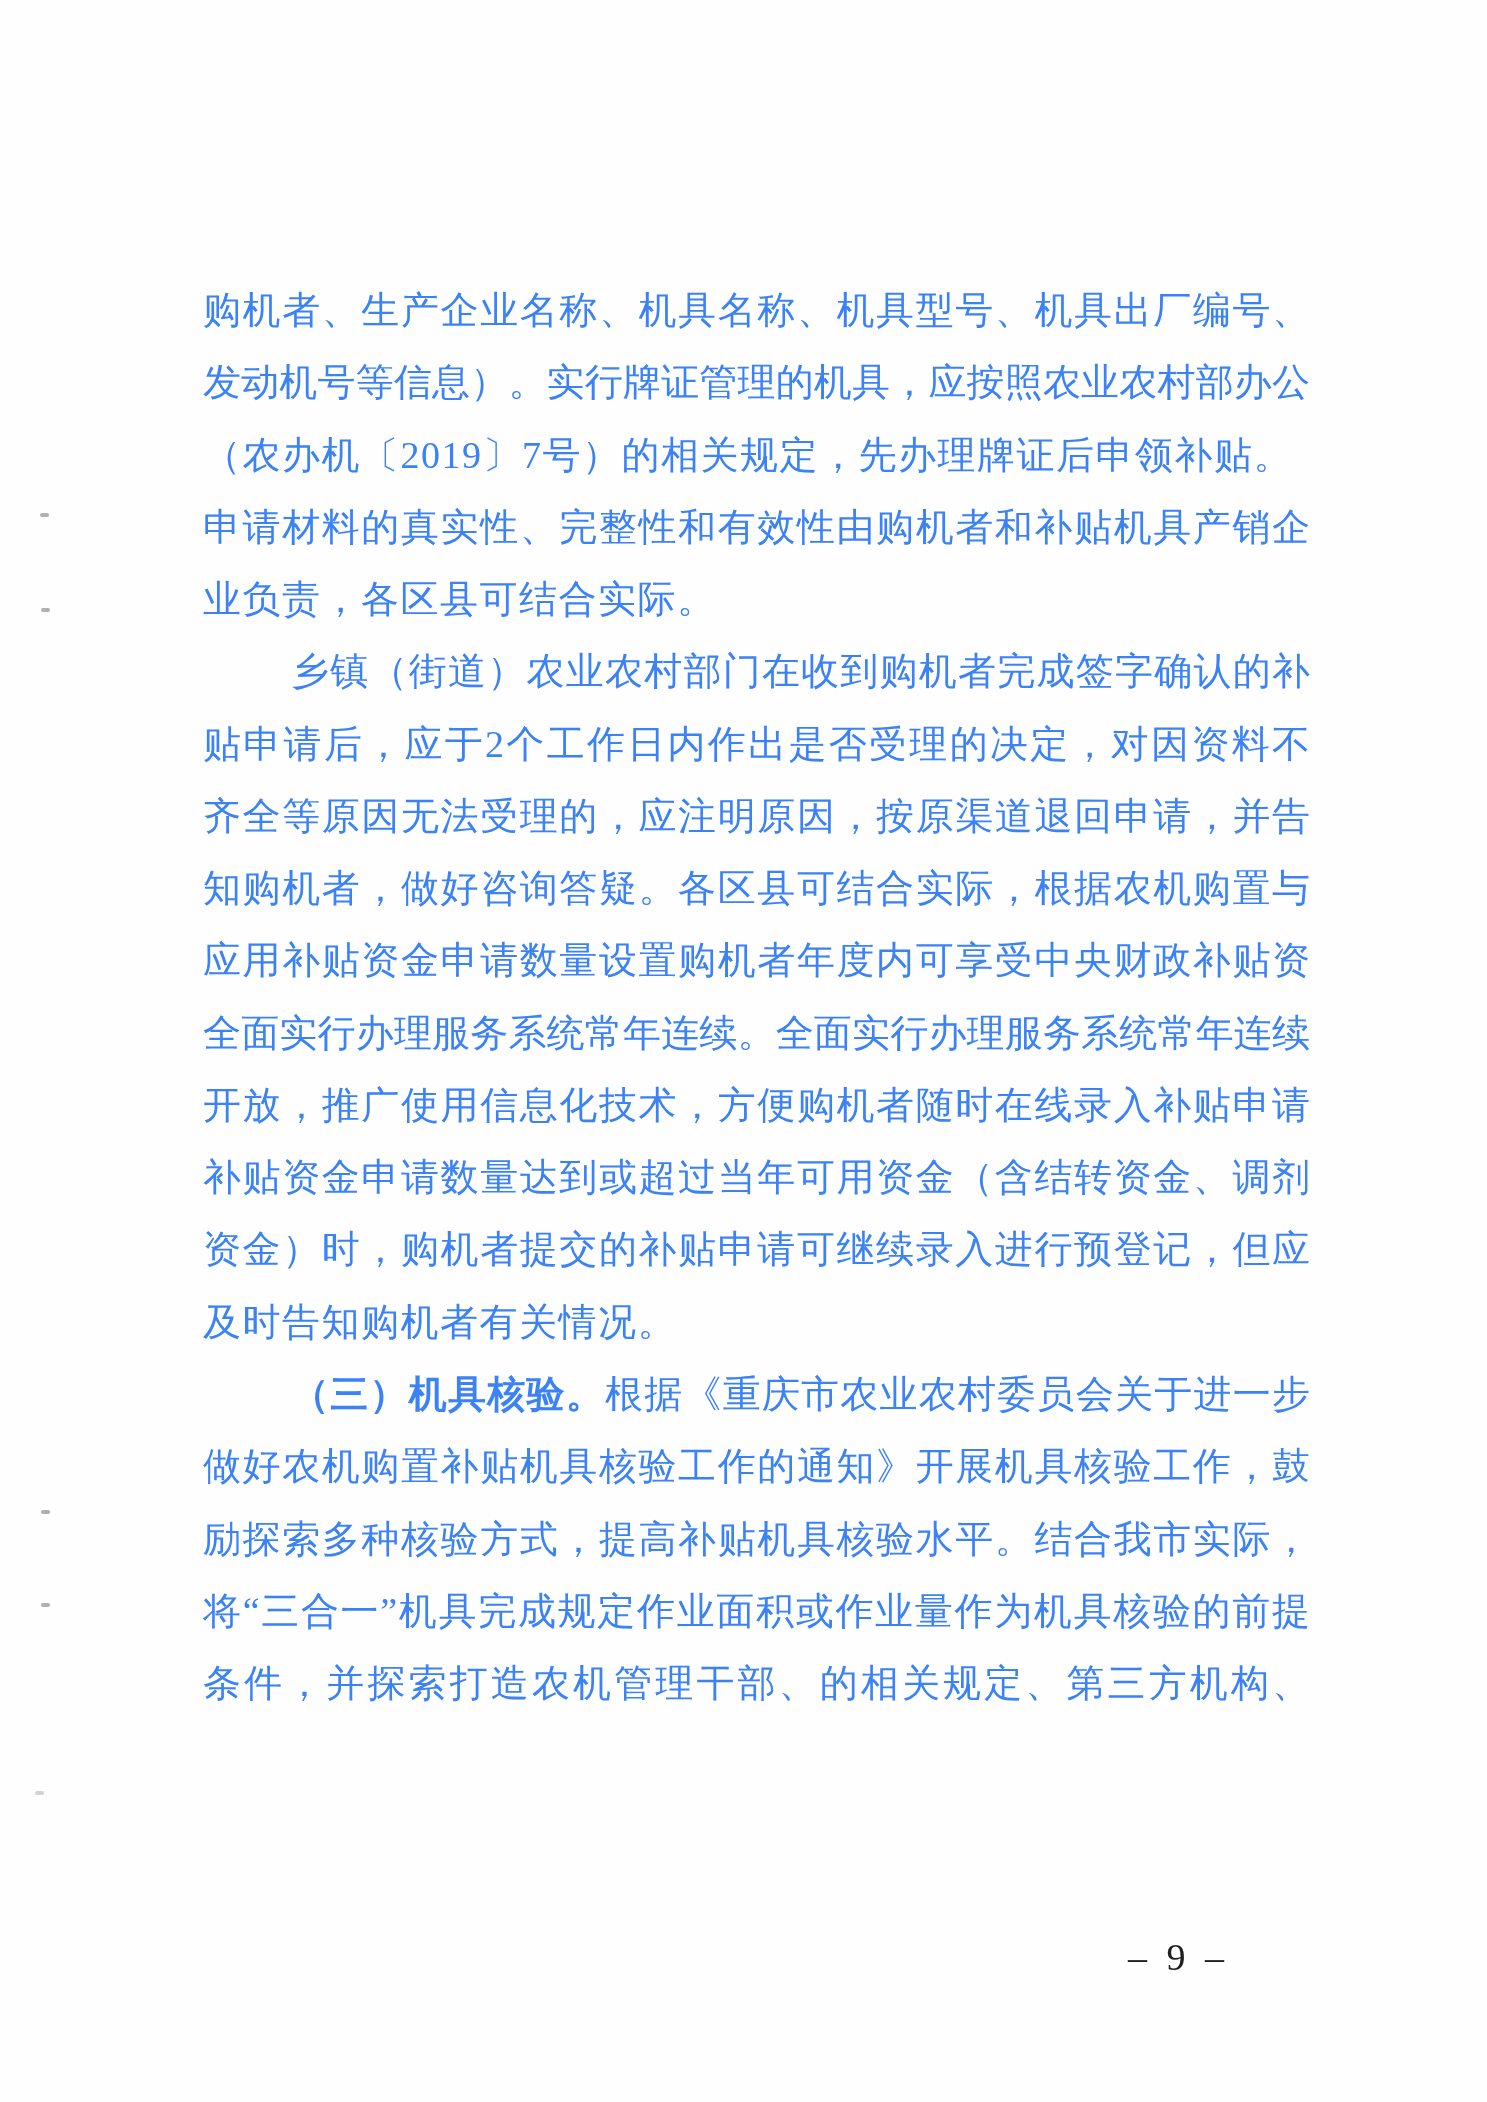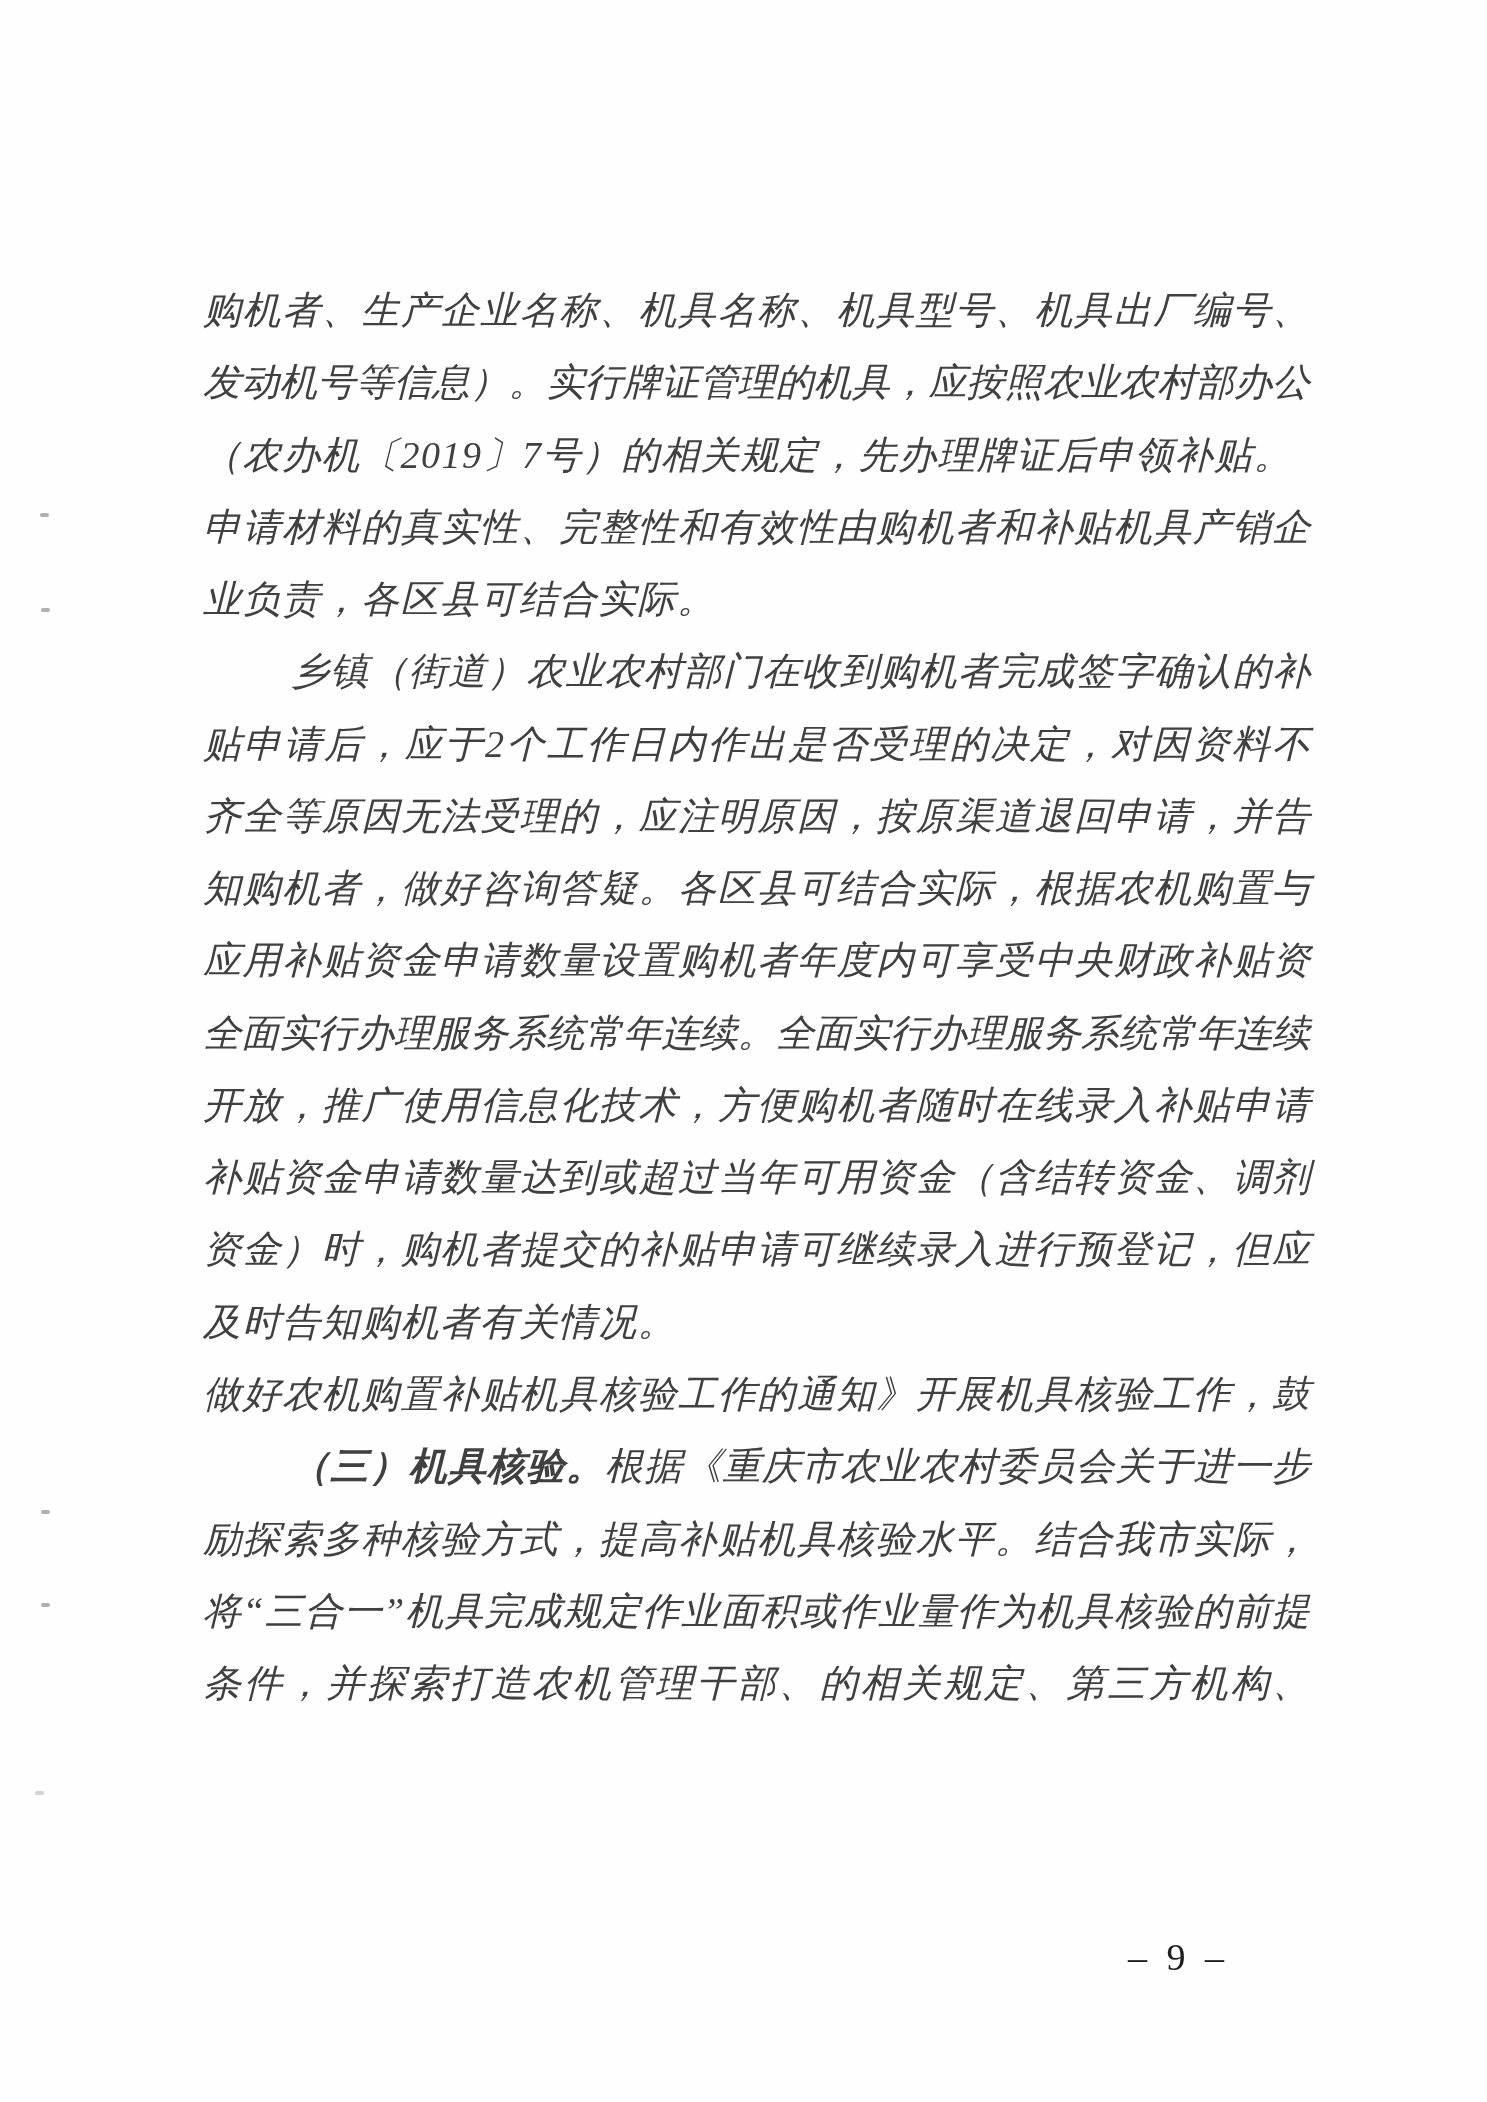--- a/index.html
+++ b/index.html
@@ -25,22 +25,21 @@
   }
   .line {
     height: 72.28px;
     line-height: 72.28px;
     font-size: 38px;
     letter-spacing: 0;
     text-align: justify;
     
     text-align-last: justify;
     white-space: nowrap;
-    color: #404040;
-    font-style: italic;
+    color: #3b82f6;
   }
   .line.nj {
     text-align: center;
     text-align-last: left;
     letter-spacing: 1.5px;
   }
   .line.indent {
     text-indent: 88px;
   }
   .line b.hd {
@@ -81,22 +80,22 @@
       <div class="line indent">乡镇（街道）农业农村部门在收到购机者完成签字确认的补</div>
       <div class="line">贴申请后，应于2个工作日内作出是否受理的决定，对因资料不</div>
       <div class="line">齐全等原因无法受理的，应注明原因，按原渠道退回申请，并告</div>
       <div class="line">知购机者，做好咨询答疑。各区县可结合实际，根据农机购置与</div>
       <div class="line">应用补贴资金申请数量设置购机者年度内可享受中央财政补贴资</div>
       <div class="line">全面实行办理服务系统常年连续。全面实行办理服务系统常年连续</div>
       <div class="line">开放，推广使用信息化技术，方便购机者随时在线录入补贴申请</div>
       <div class="line">补贴资金申请数量达到或超过当年可用资金（含结转资金、调剂</div>
       <div class="line">资金）时，购机者提交的补贴申请可继续录入进行预登记，但应</div>
       <div class="line nj">及时告知购机者有关情况。</div>
+      <div class="line indent"><b class="hd">（三）机具核验。</b>根据《重庆市农业农村委员会关于进一步</div>
       <div class="line">做好农机购置补贴机具核验工作的通知》开展机具核验工作，鼓</div>
-      <div class="line indent"><b class="hd">（三）机具核验。</b>根据《重庆市农业农村委员会关于进一步</div>
       <div class="line">励探索多种核验方式，提高补贴机具核验水平。结合我市实际，</div>
       <div class="line">将“三合一”机具完成规定作业面积或作业量作为机具核验的前提</div>
       <div class="line">条件，并探索打造农机管理干部、的相关规定、第三方机构、</div>
     </div>
   <div class="page-number">– 9 –</div>
 <div class="speck" style="left: 40px; top: 513px;"></div>
     <div class="speck" style="left: 41px; top: 608px;"></div>
     <div class="speck" style="left: 41px; top: 1510px;"></div>
     <div class="speck" style="left: 41px; top: 1603px;"></div>
     <div class="speck" style="left: 35px; top: 1791px;"></div>

